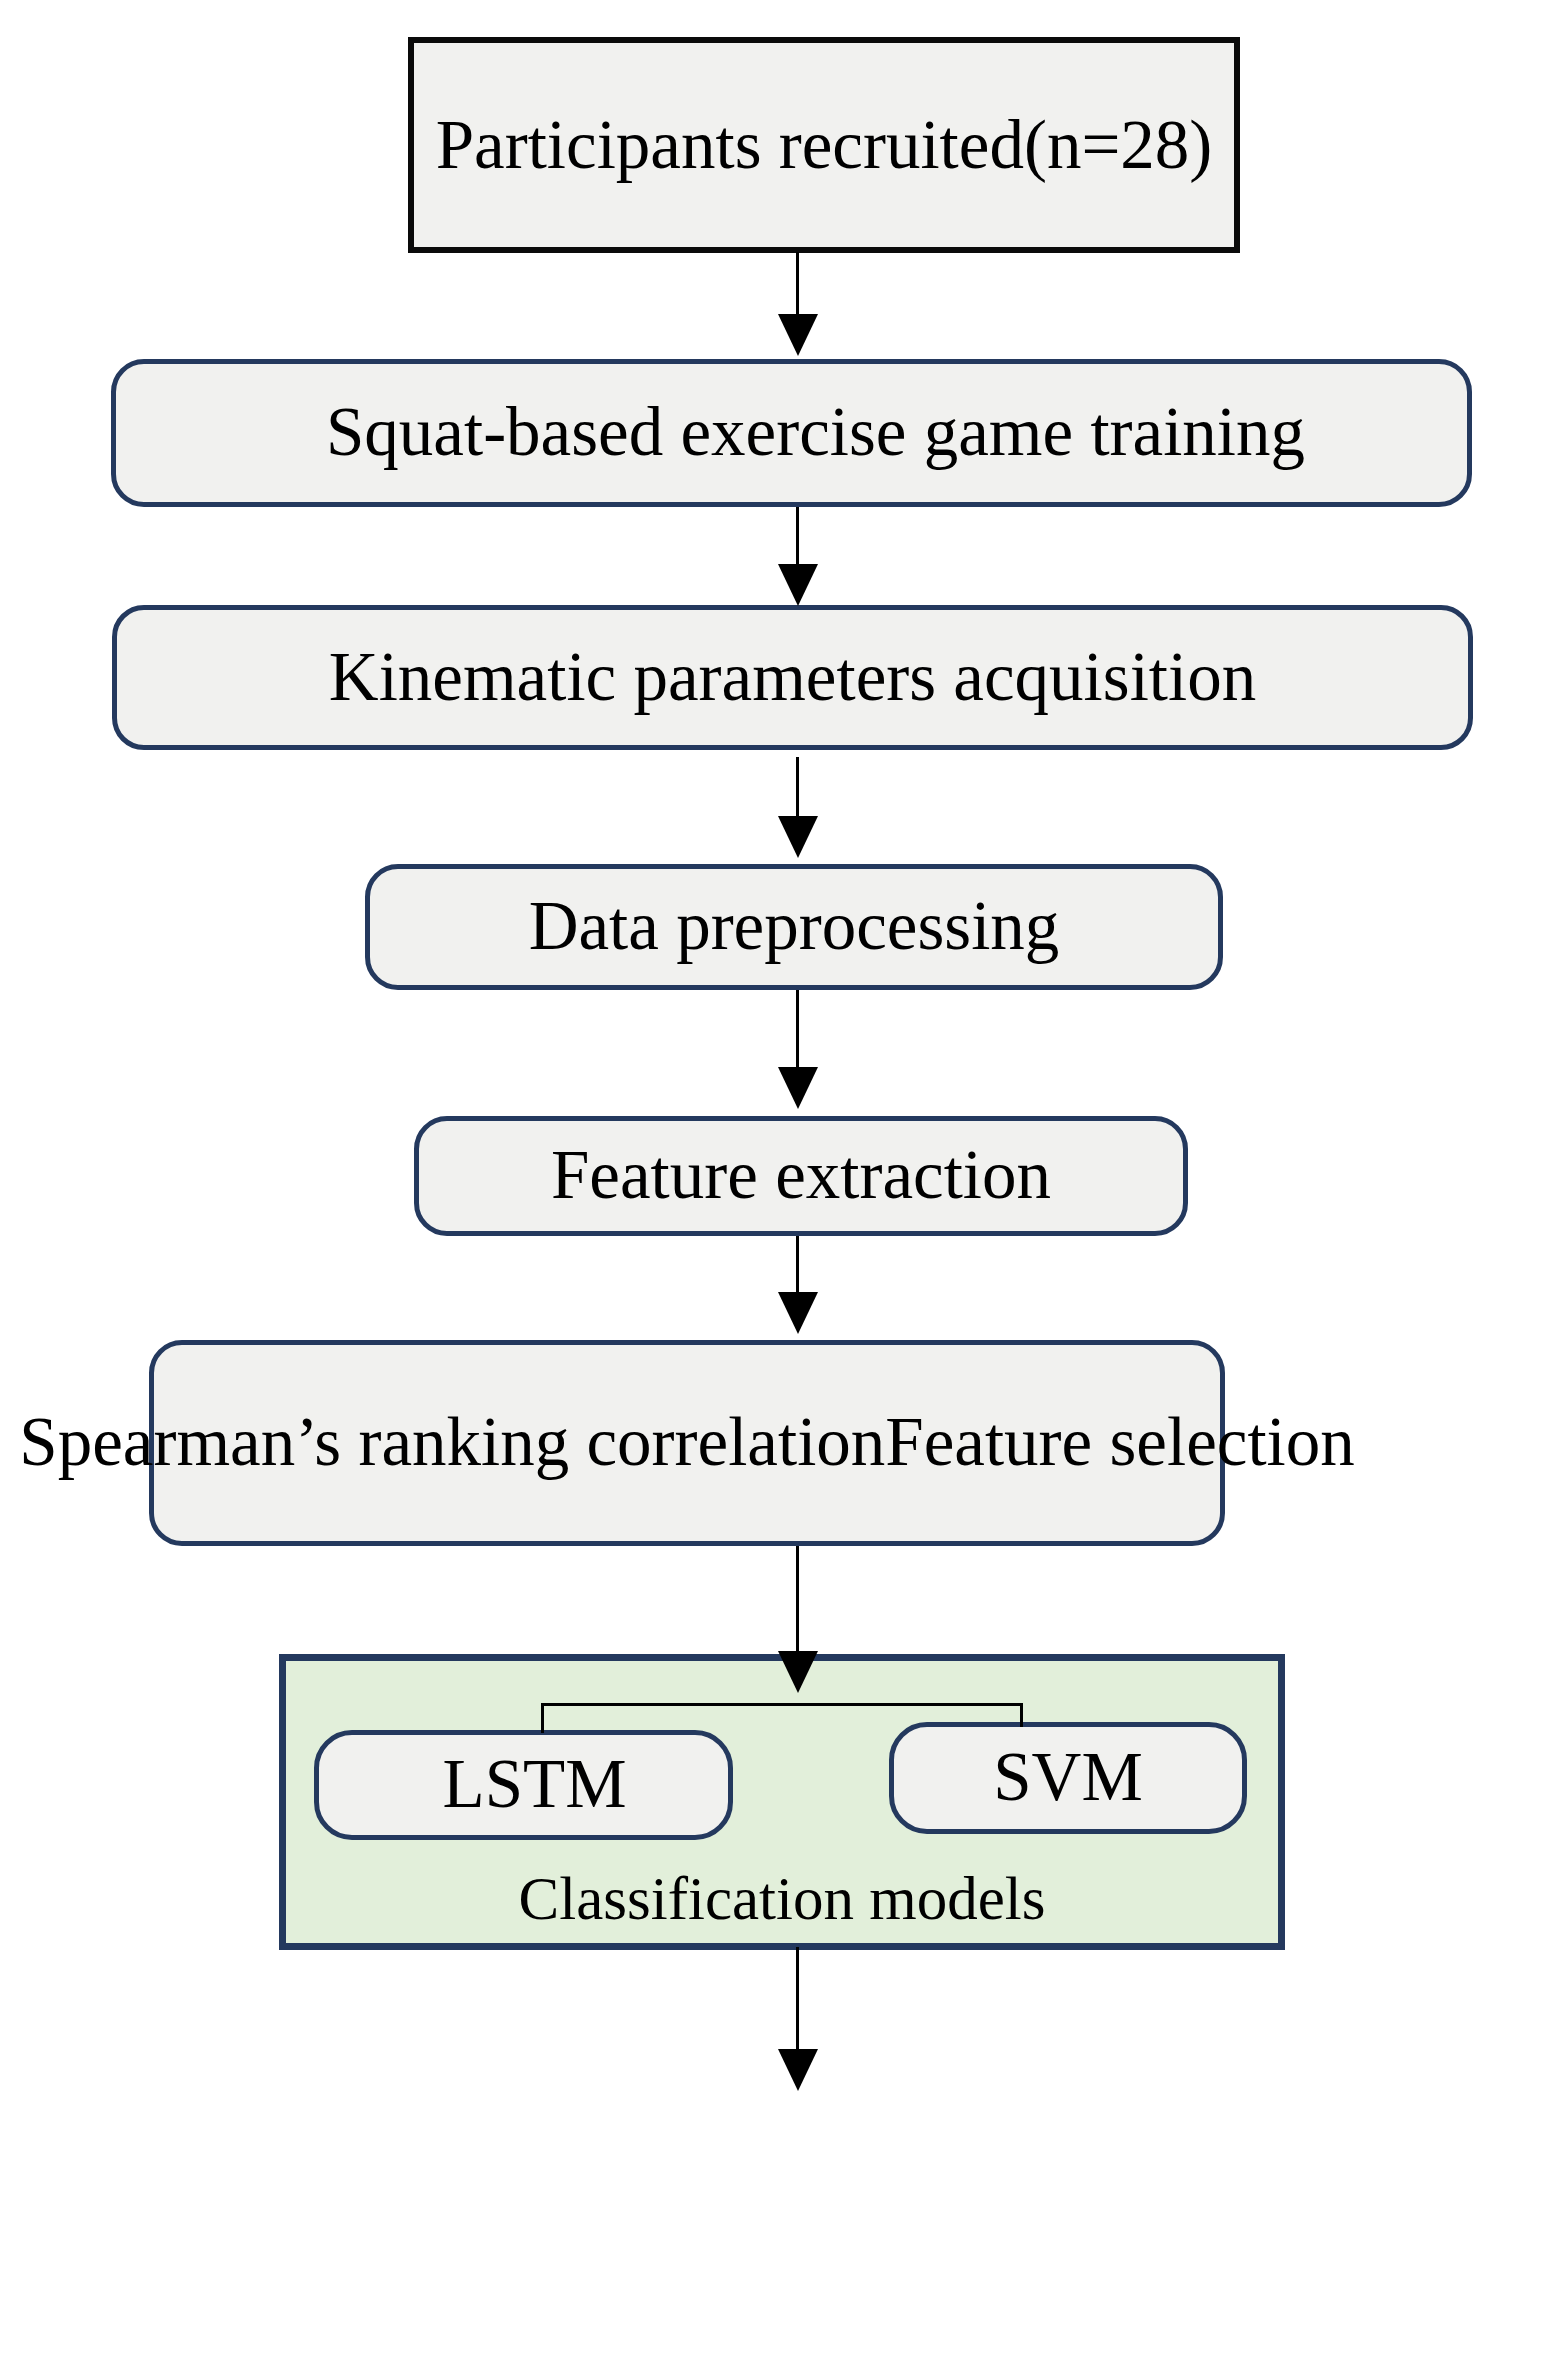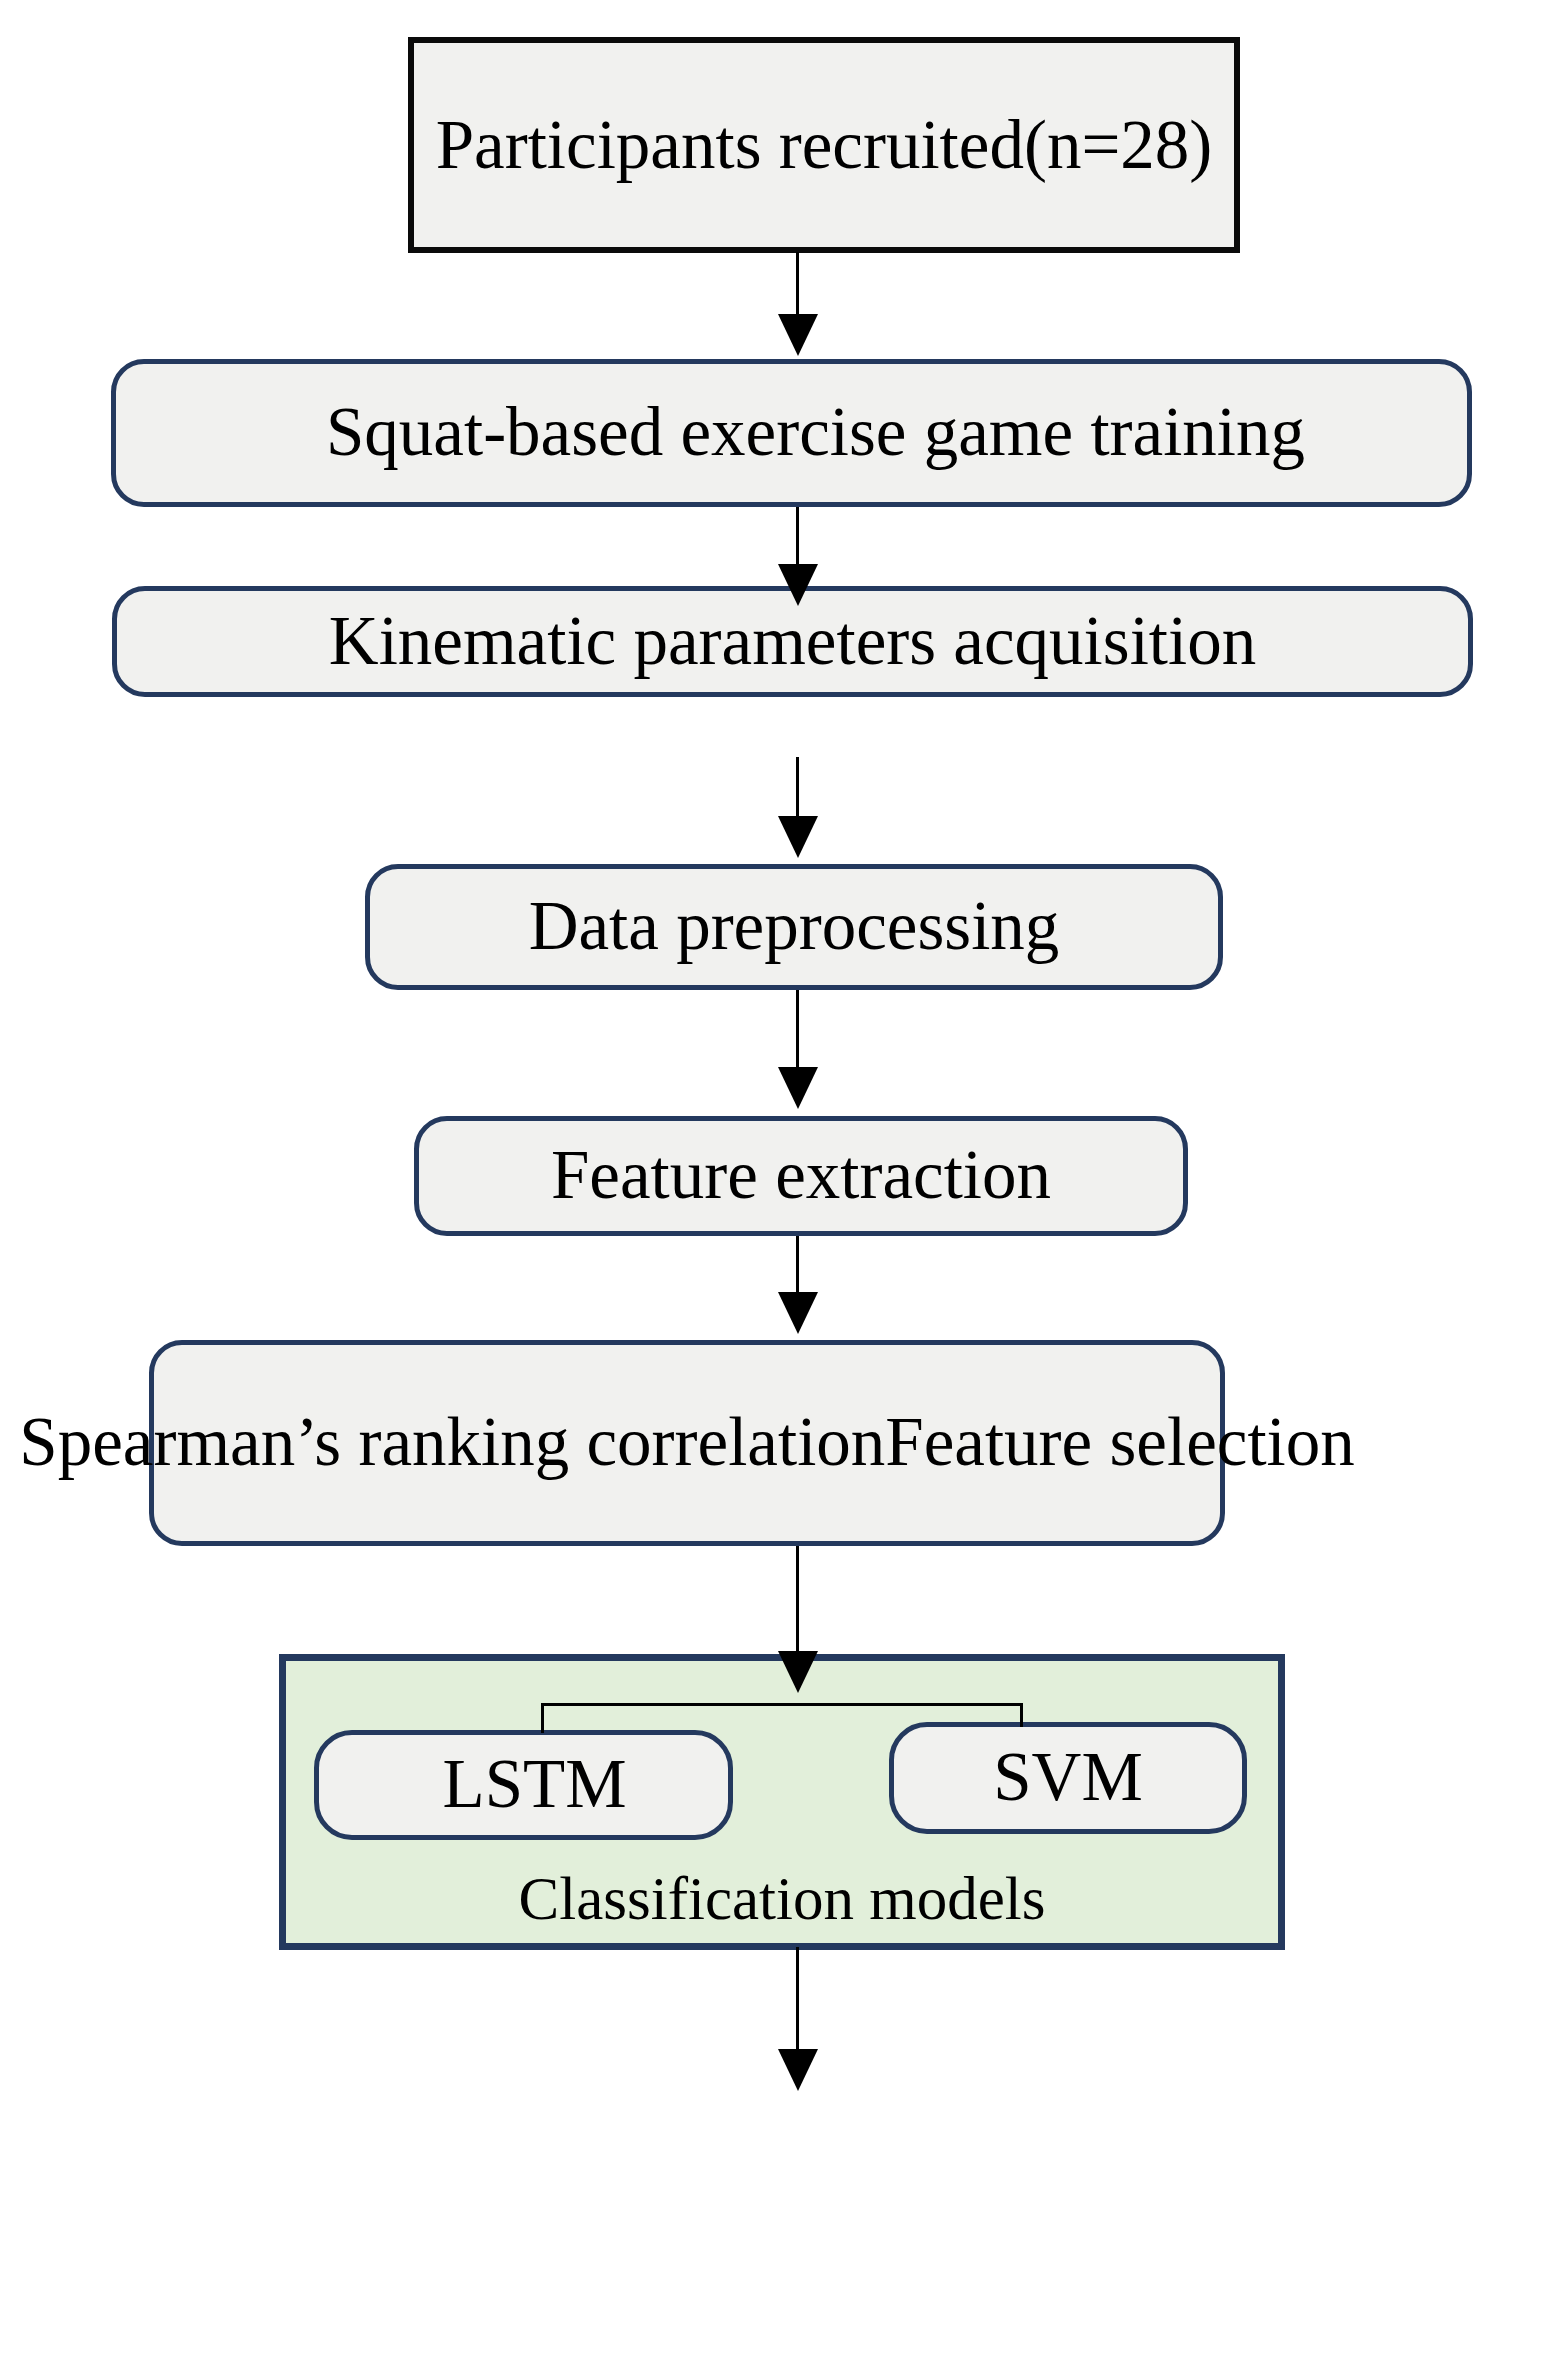--- a/index.html
+++ b/index.html
@@ -46,21 +46,21 @@
   <div class="shaft" style="left:796px;top:252px;height:62px;"></div>
   <div class="ahead" style="left:778px;top:314px;"></div>
 
   <div class="node rounded" style="left:111px;top:359px;width:1361px;height:148px;padding-left:48px;">
     <span>Squat-based exercise game training</span>
   </div>
 
   <div class="shaft" style="left:796px;top:507px;height:57px;"></div>
   <div class="ahead" style="left:778px;top:564px;"></div>
 
-  <div class="node rounded" style="left:112px;top:586px;width:1361px;height:111px;">
+  <div class="node rounded" style="left:112px;top:605px;width:1361px;height:145px;border-radius:32px;">
     <span>Kinematic parameters acquisition</span>
   </div>
 
   <div class="shaft" style="left:796px;top:757px;height:59px;"></div>
   <div class="ahead" style="left:778px;top:816px;"></div>
 
   <div class="node rounded" style="left:365px;top:864px;width:858px;height:126px;">
     <span>Data preprocessing</span>
   </div>
 

